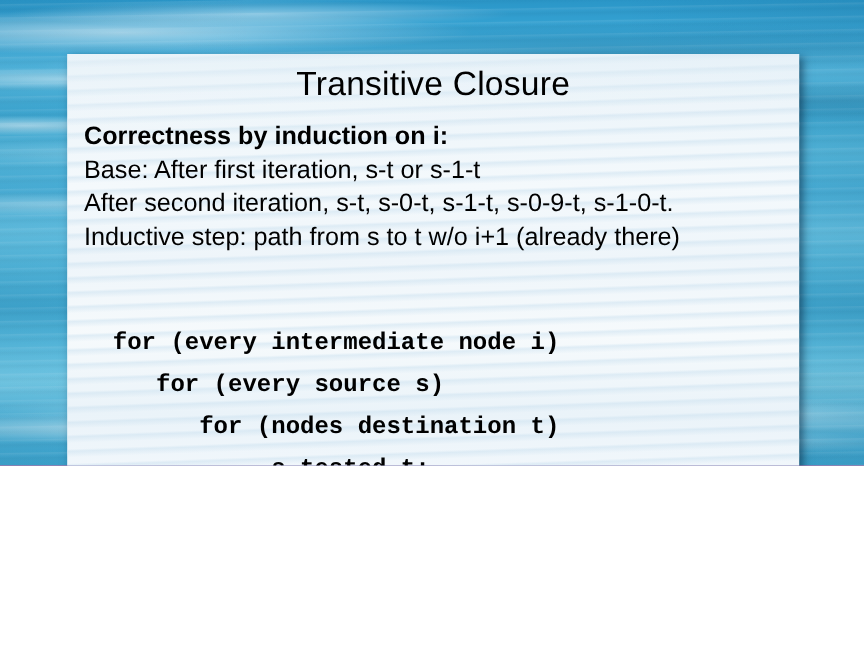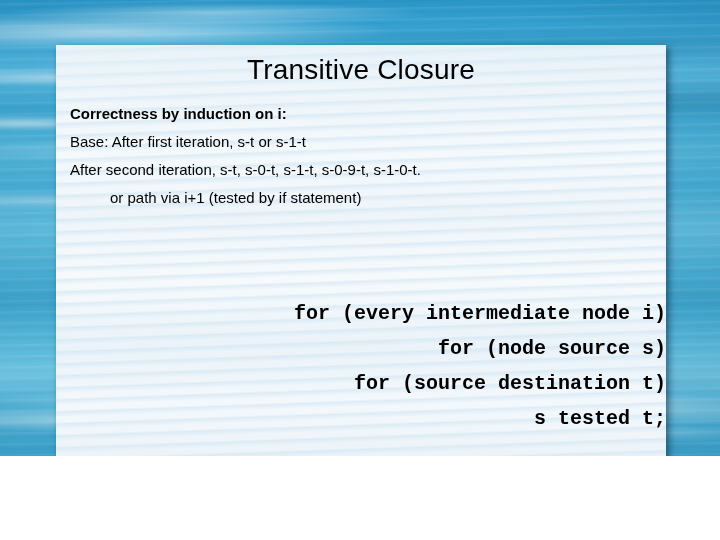--- a/index.html
+++ b/index.html
@@ -10,21 +10,21 @@
     width: 720px;
     height: 540px;
     overflow: hidden;
     font-family: "Liberation Sans", sans-serif;
   }
 
   
   #slide {
     position: relative;
     width: 720px;
-    height: 456px;
+    height: 388px;
     overflow: hidden;
     background: #701a75;
   }
 
   .water-base {
     position: absolute;
     inset: 0;
     background:
       linear-gradient(180deg,
         #2a96c8 0%,
@@ -129,35 +129,34 @@
 
   
   #body-text {
     position: absolute;
     left: 14px;
     top: 55px;
     width: 596px;
   }
 
   .body-line {
-    font-size: 15px;
+    font-size: 21px;
     line-height: 28px;
     color: #000000;
     white-space: nowrap;
   }
   .body-line.bold { font-weight: bold; }
   .body-line.indent { padding-left: 40px; }
 
   
   #code-block {
     position: absolute;
     left: 14px;
-    top: 251px;
+    top: 224px;
     width: 596px;
-    text-align: right;
   }
 
   .code-line {
     font-family: "Liberation Mono", "DejaVu Sans Mono", monospace;
     font-size: 20px;
     line-height: 35px;
     color: #000000;
     white-space: pre;
     font-weight: bold;
   }
@@ -173,24 +172,24 @@
   <div class="water-dark"></div>
 
   <div id="panel">
 
     <div id="title">Transitive Closure</div>
 
     <div id="body-text">
       <div class="body-line bold">Correctness by induction on i:</div>
       <div class="body-line">Base: After first iteration, s-t or s-1-t</div>
       <div class="body-line">After second iteration, s-t, s-0-t, s-1-t, s-0-9-t, s-1-0-t.</div>
-      <div class="body-line indent">or path via i+1 (tested by if statement)</div>
+      <div class="body-line">Inductive step: path from s to t w/o i+1 (already there)</div>
     </div>
 
     <div id="code-block">
       <div class="code-line">  for (every intermediate node i)</div>
-      <div class="code-line">     for (node source s)</div>
-      <div class="code-line">        for (source destination t)</div>
+      <div class="code-line">     for (every source s)</div>
+      <div class="code-line">        for (nodes destination t)</div>
       <div class="code-line">             s tested t;</div>
     </div>
 
   </div>
 </div>
 
 </body></html>

